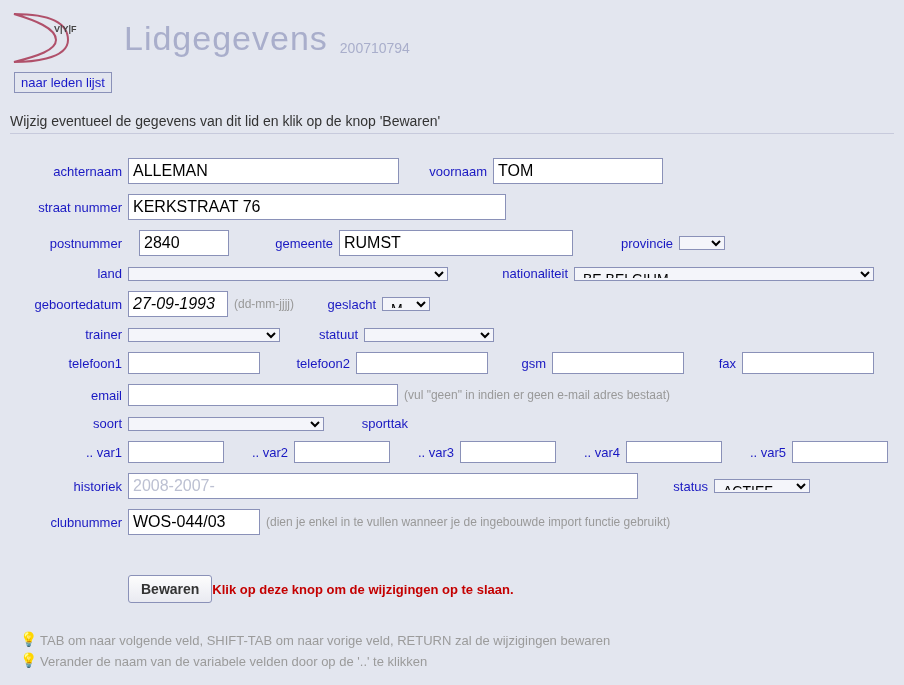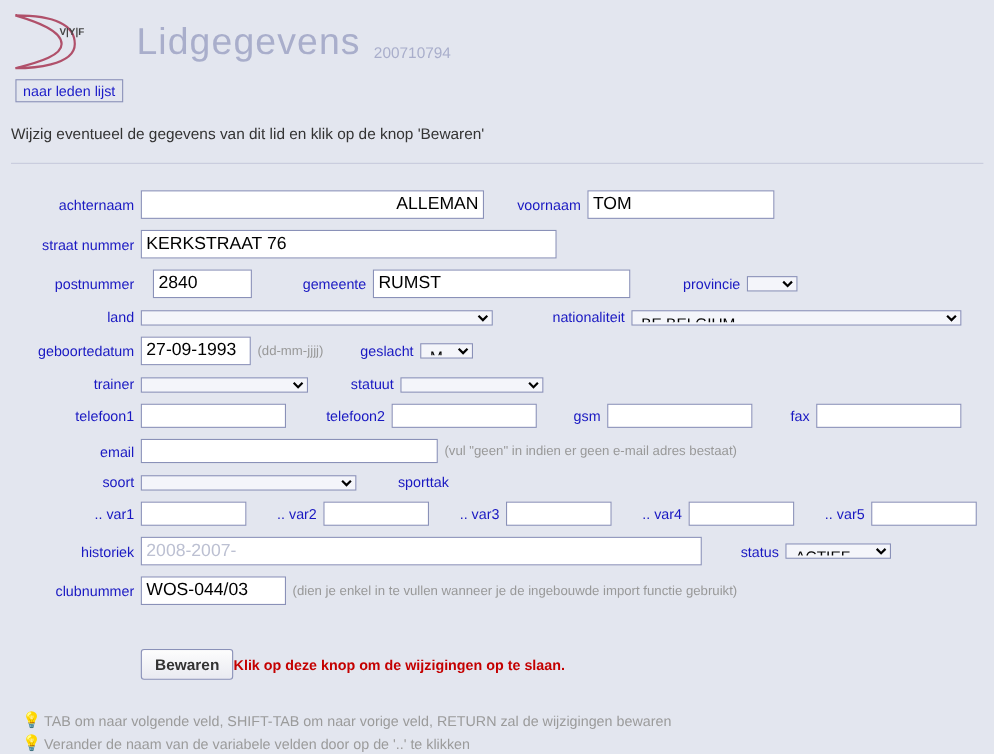--- a/index.html
+++ b/index.html
@@ -42,21 +42,21 @@
     margin-left: 4px;
     border: 1px solid #8a91b8;
     background: #e3e6ef;
     color: #1a1ac8;
     font-size: 13px;
     padding: 2px 6px;
     cursor: pointer;
   }
   .instruction {
     margin-top: 20px;
-    margin-bottom: 19px;
+    margin-bottom: 4px;
     color: #333;
     font-size: 14px;
   }
   hr {
     border: none;
     border-top: 1px solid #c7cadc;
     margin: 4px 0 24px 0;
   }
   .form-row {
     display: flex;
@@ -91,29 +91,29 @@
     padding: 2px 4px;
     height: 26px;
   }
   input[type=text].small-font { font-size: 13px; height: 22px; }
   select {
     background: #f4f5fa;
     font-size: 14px;
     height: 14px;
   }
   .col-label { width: 118px; flex-shrink: 0; }
-  .w-achternaam { width: 312px; text-align: right; }
+  .w-achternaam { width: 271px; }
   .w-voornaam   { width: 170px; }
   .w-straat     { width: 378px; }
   .w-postnr     { width: 90px; margin-left: 11px; }
   .w-gemeente   { width: 234px; }
   .w-prov       { width: 46px; }
   .w-land       { width: 320px; }
   .w-nation     { width: 300px; }
-  .w-date       { width: 100px; }
+  .w-date       { width: 100px; font-style: italic; }
   .w-geslacht   { width: 48px; }
   .w-trainer    { width: 152px; }
   .w-statuut    { width: 130px; }
   .w-tel        { width: 132px; }
   .w-email      { width: 270px; }
   .w-soort      { width: 196px; }
   .w-sport      { width: 146px; }
   .w-var        { width: 96px; }
   .w-hist       { width: 510px; }
   .w-status     { width: 96px; }

